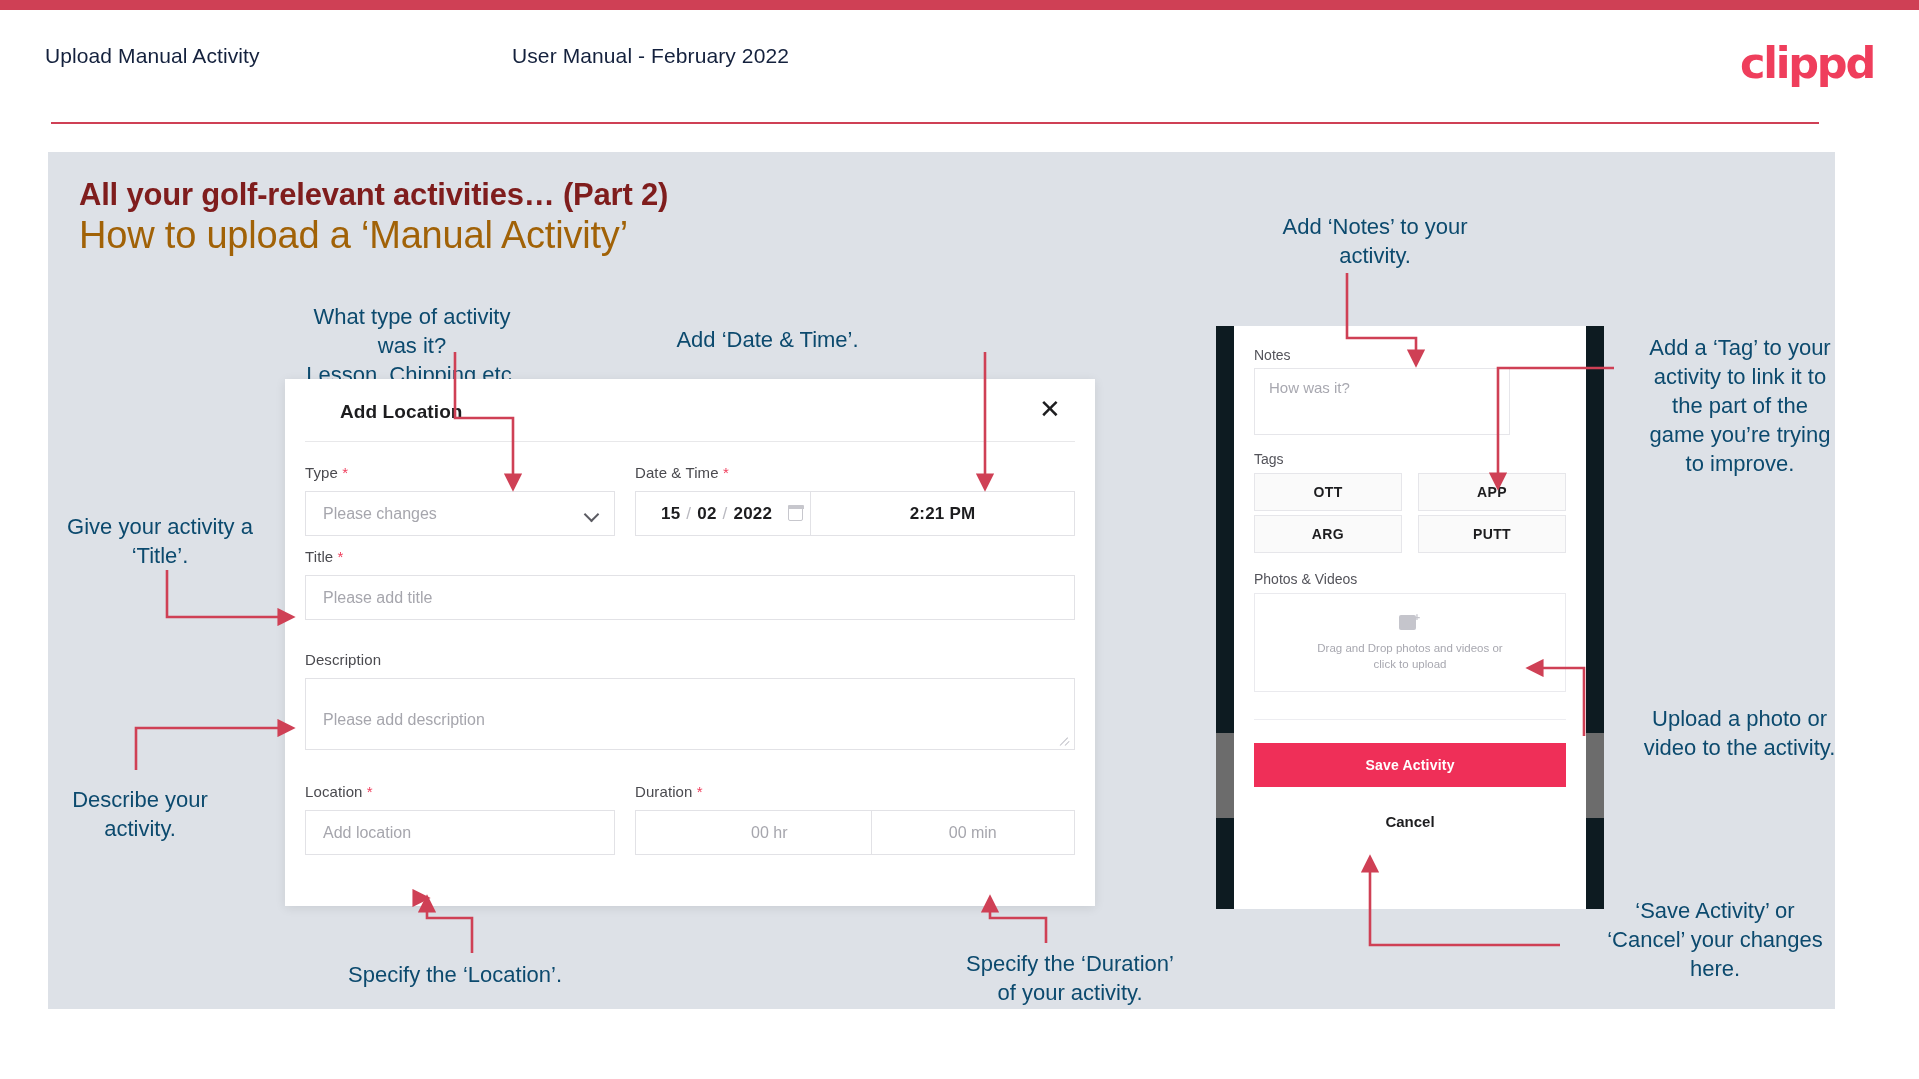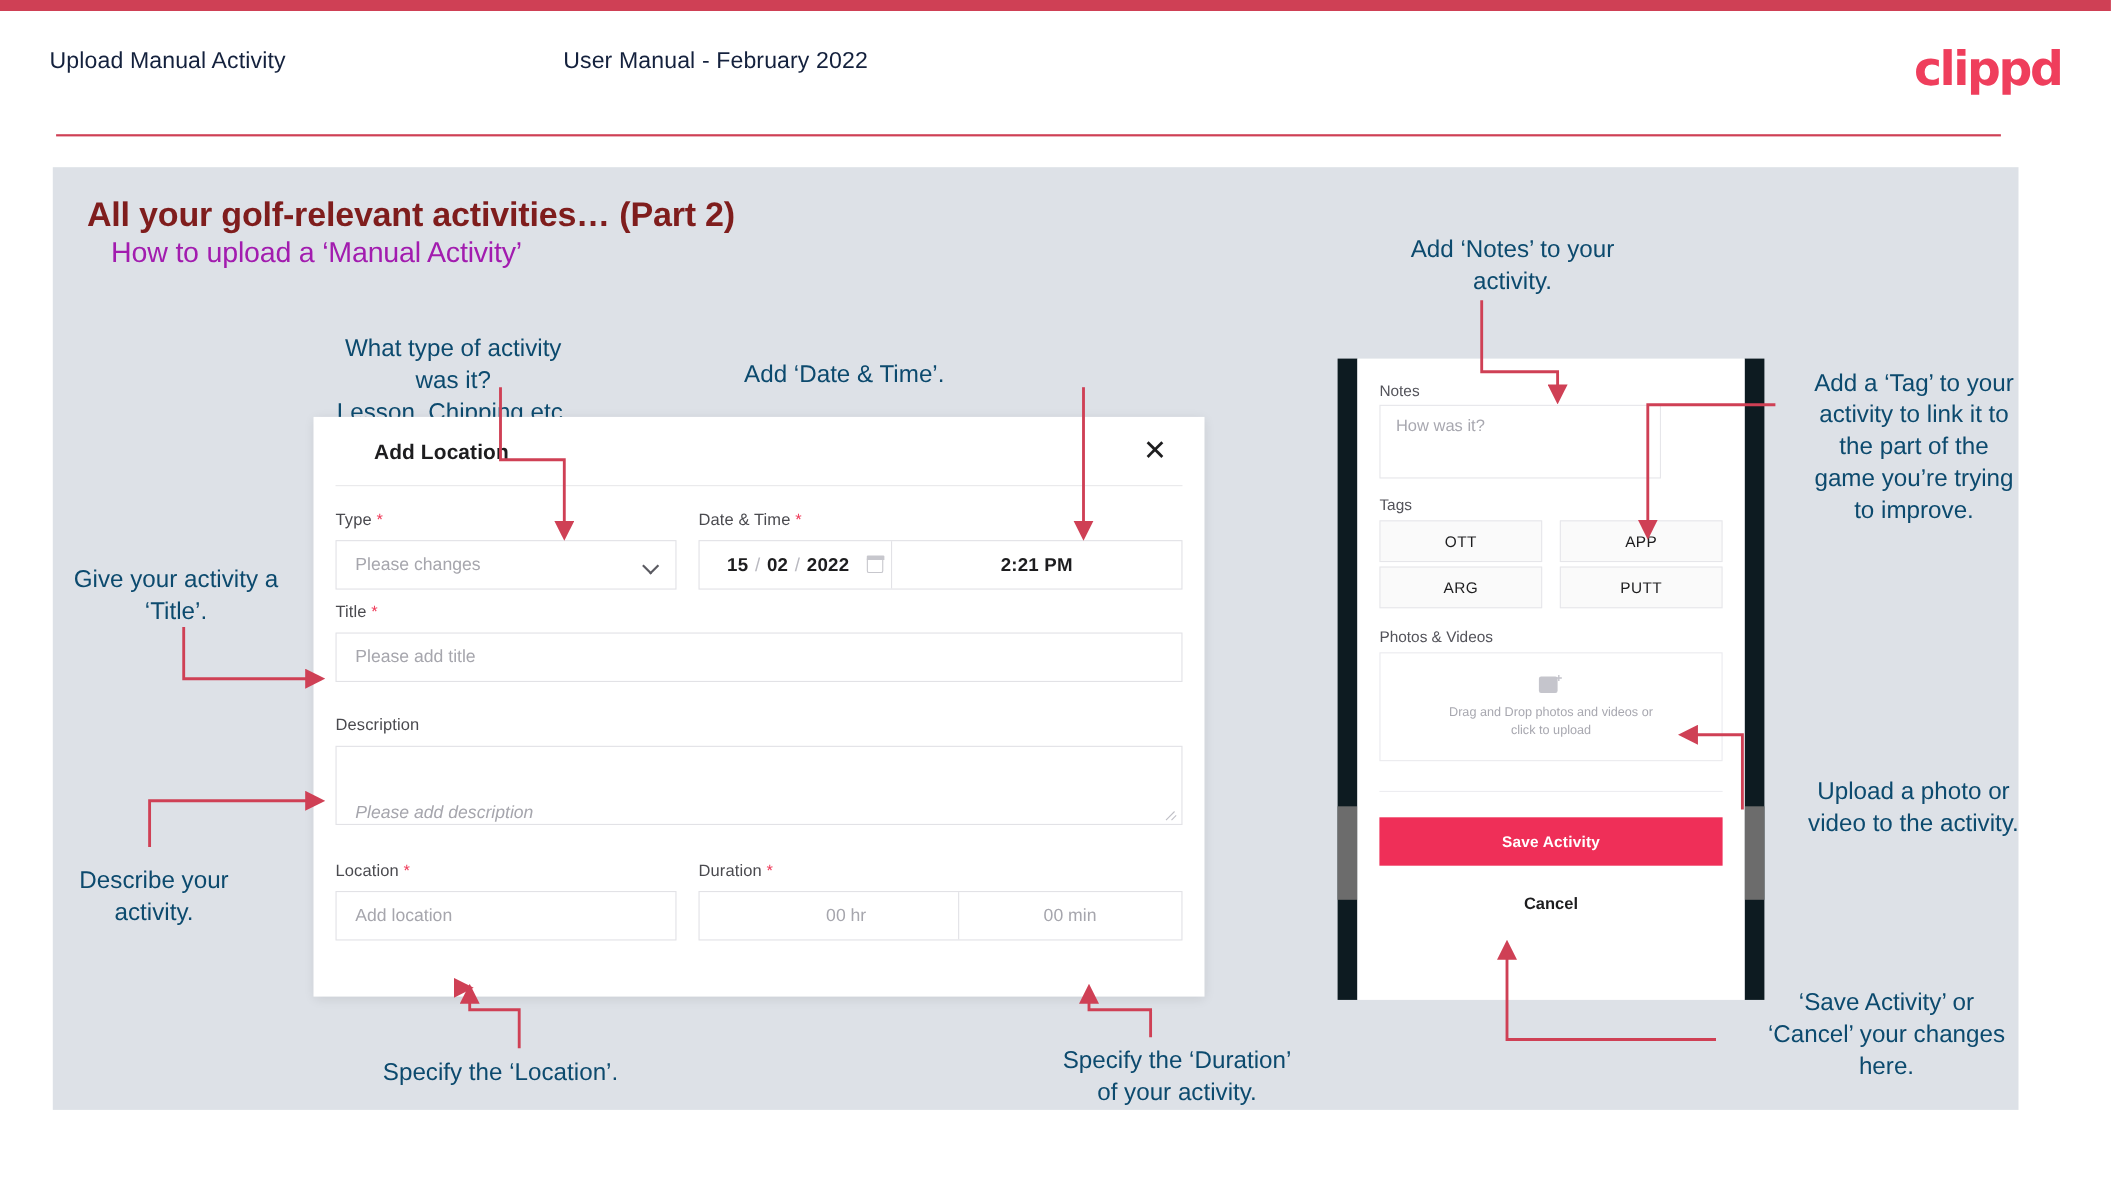--- a/index.html
+++ b/index.html
@@ -40,21 +40,21 @@
   .slide {
     position:absolute; left:48px; top:152px; width:1787px; height:857px;
     background:#dde1e7;
   }
   .slide-title {
     position:absolute; left:31px; top:25px;
     font-size:31px; font-weight:bold; color:#7f1d1d; letter-spacing:-.2px;
   }
   .slide-subtitle {
     position:absolute; left:31px; top:62px;
-    font-size:26px; font-weight:400; color:#a21caf; letter-spacing:-.2px;margin-left:22px;
+    font-size:38px; font-weight:400; color:#a16207; letter-spacing:-.2px;
   }
 
   
   .note {
     position:absolute; color:#0c4a6e; font-size:22px; line-height:29px;
     text-align:center; white-space:pre-line; font-weight:400;
   }
 
   
   .modal {
@@ -83,21 +83,21 @@
   .field-label {
     position:absolute; font-size:15px; color:#4a4a4f; letter-spacing:.1px;
   }
   .req { color:#ef3e5c; }
 
   .inp {
     position:absolute; background:#fff; border:1px solid #e2e2e6;
     font-size:16px; color:#a6a6ad; display:flex; align-items:center;
     padding-left:17px;
   }
-  .inp.ta { align-items:flex-end; padding-top:11px;font-style:italic; }
+  .inp.ta { align-items:center; padding-top:11px; }
 
   .sel-caret {
     position:absolute; right:16px; top:50%; transform:translateY(-50%);
     width:12px; height:12px; pointer-events:none;
   }
   .sel-caret:after{
     content:""; position:absolute; left:0; top:1px;
     width:9px; height:9px; border-right:2px solid #5b5b62;
     border-bottom:2px solid #5b5b62; transform:rotate(45deg);
   }
@@ -162,21 +162,21 @@
   .p-label{
     position:absolute; font-size:14px; color:#53535a;
   }
   .p-inp{
     position:absolute; border:1px solid #e6e6ea; background:#fff;
     font-size:15px; color:#a8a8b0; padding:10px 0 0 14px;
   }
   .tag{
     position:absolute; border:1px solid #e6e6ea; background:#fafafa;
     display:flex; align-items:center; justify-content:center;
-    font-size:14px; font-weight:normal; color:#1d1d1f; letter-spacing:.4px;
+    font-size:14px; font-weight:bold; color:#1d1d1f; letter-spacing:.4px;
   }
   .drop{
     position:absolute; border:1px solid #eaeaee; background:#fff;
     display:flex; flex-direction:column; align-items:center;
     justify-content:center; gap:9px;
   }
   .drop-txt{
     font-size:11.5px; color:#a8a8b0; text-align:center; line-height:16px;
   }
   .img-ico{

